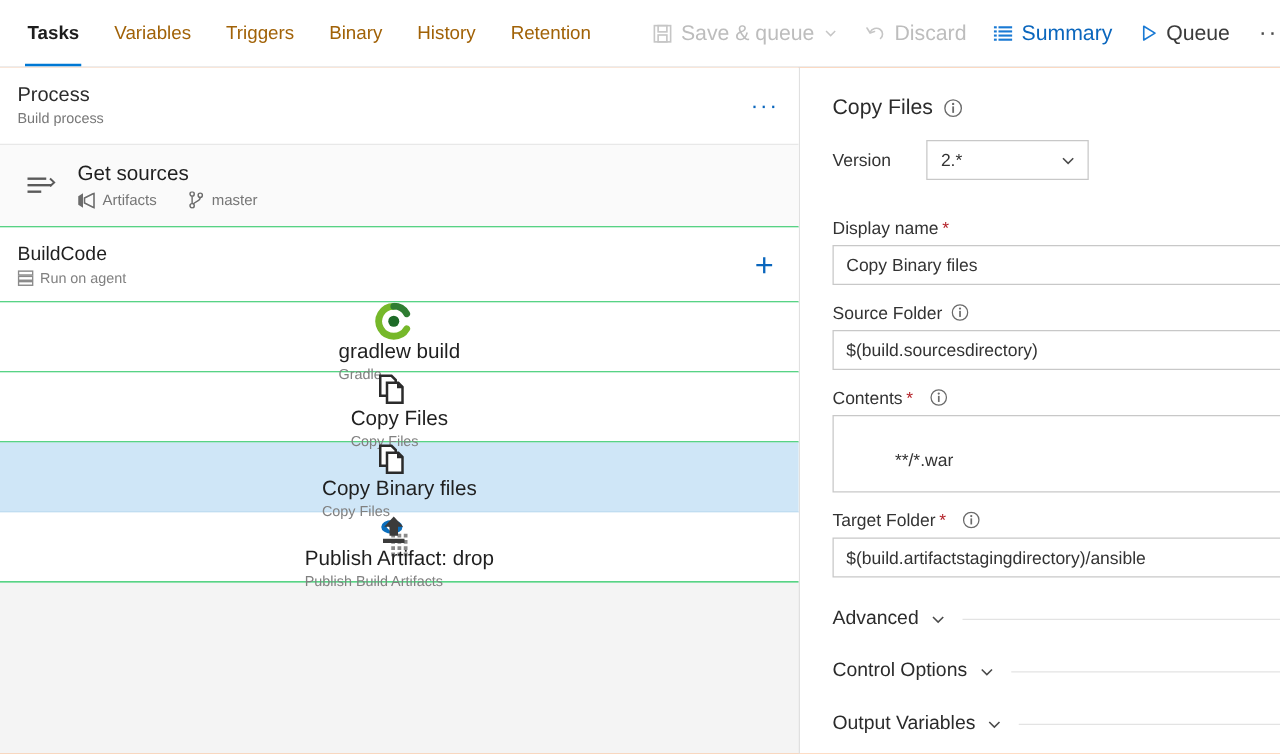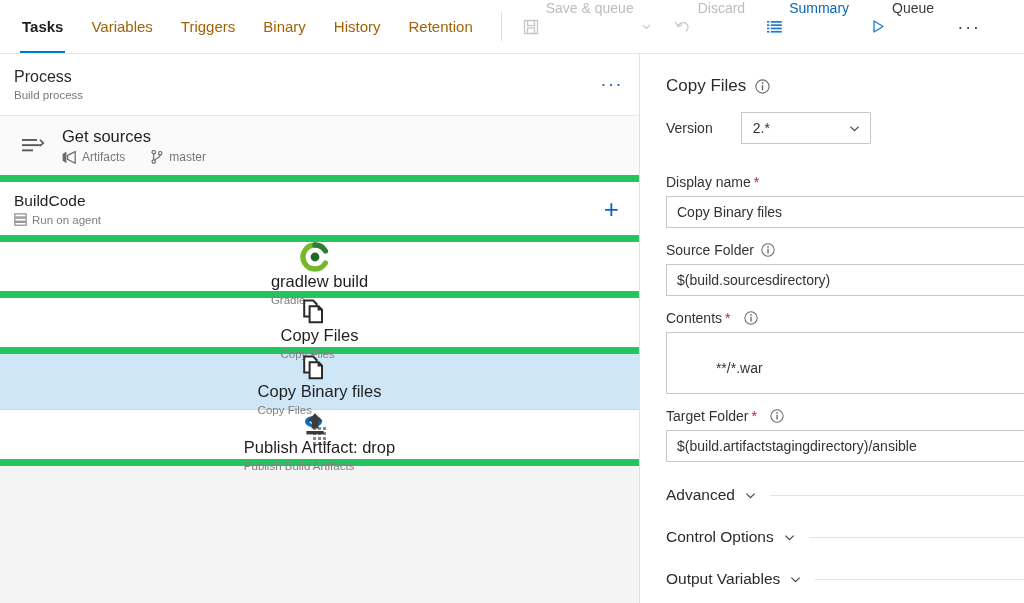--- a/index.html
+++ b/index.html
@@ -31,22 +31,22 @@
   .tab.active::after {
     content: ""; position: absolute;
     left: 12px; right: 12px; bottom: 0; height: 2px;
     background: #0078d4;
   }
   .tb-sep {
     width: 1px; background: #dddddd;
     margin: 12px 10px 12px 14px;
   }
   .tb-btn {
-    display: flex; gap: 7px;
-    padding: 0 11px; font-size: 14px;
+    display: flex; align-items: center; gap: 7px;
+    padding: 0 11px; font-size: 17px;
     color: #3b3b3b; cursor: pointer; white-space: nowrap;
   }
   .tb-btn.disabled { color: #bdbdbd; cursor: default; }
   .tb-btn.accent { color: #0a66bd; }
   .tb-ico { display: inline-flex; align-items: center; justify-content: center; }
   .ellipsis-btn {
     display: flex; align-items: center; justify-content: center;
     padding: 0 12px; font-size: 19px; color: #4a4a4a;
     letter-spacing: 1.5px; cursor: pointer;
   }
@@ -71,21 +71,21 @@
   }
   .process-txt { flex: 1; }
   .process-title { font-size: 16px; color: #2b2b2b; line-height: 18px; }
   .process-sub { font-size: 11.5px; color: #777777; margin-top: 3px; }
   .dots-blue { color: #0a66bd; font-size: 18px; letter-spacing: 1.5px; cursor: pointer; }
 
   .row-item {
     display: flex; align-items: center;
     padding: 0 14px;
     background: #ffffff;
-    border-bottom: 7px solid #22c55e;
+    border-bottom: 1px solid #22c55e;
     cursor: pointer;
   }
   .row-getsources { height: 66px; background: #fafafa; }
   .row-phase { height: 60px; }
   .row-task { height: 56px; flex-direction: column; }
   .row-task.selected { background: #cfe6f7; border-bottom: 1px solid #bcdaf0; }
 
   .ico-box {
     width: 38px; min-width: 38px; height: 38px;
     display: flex; align-items: center; justify-content: center;

